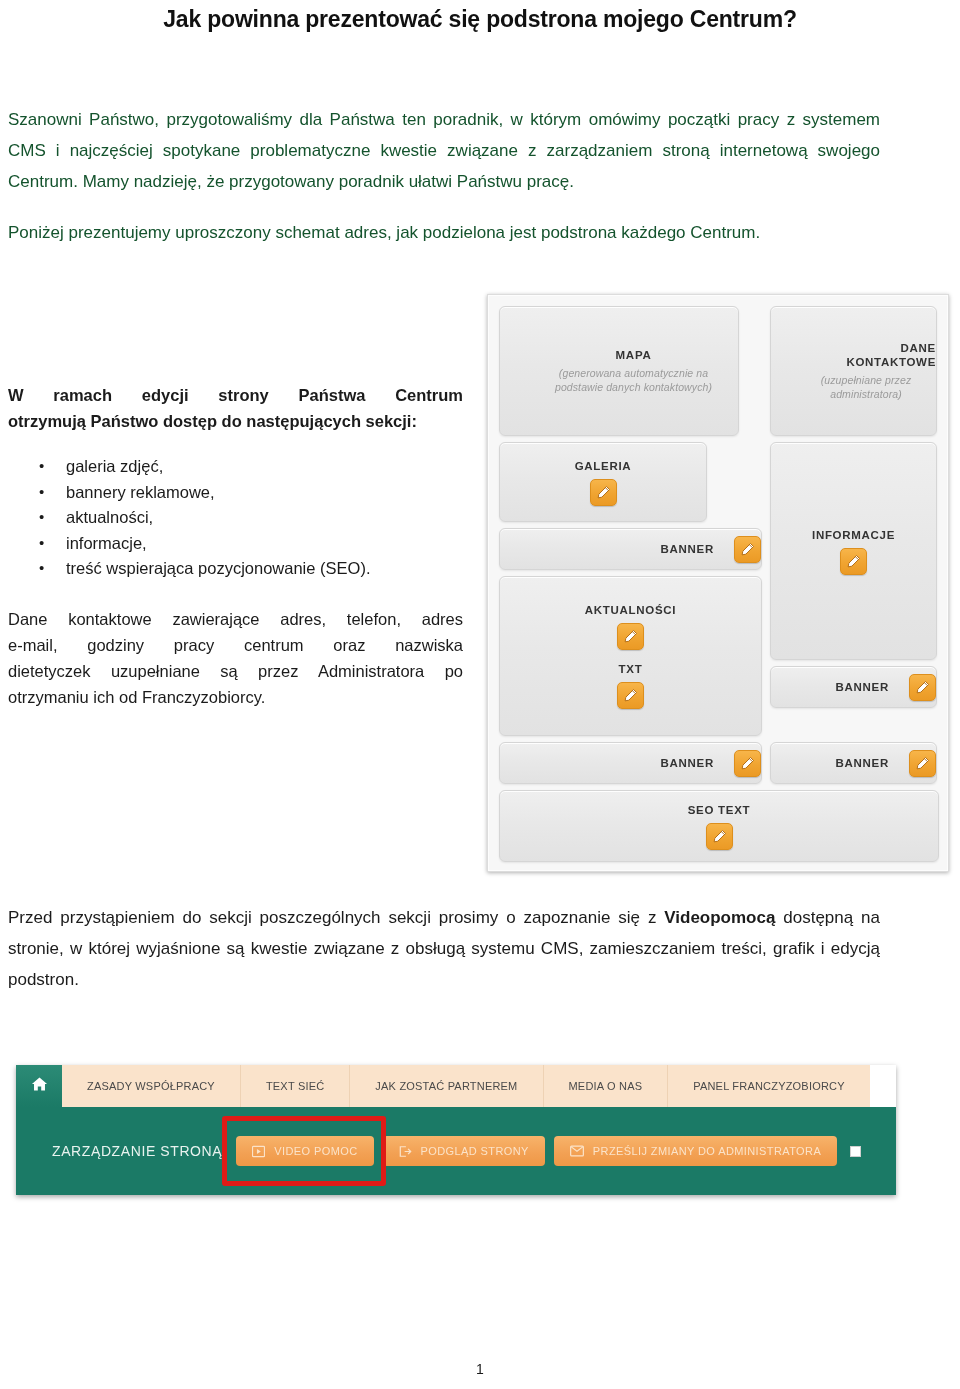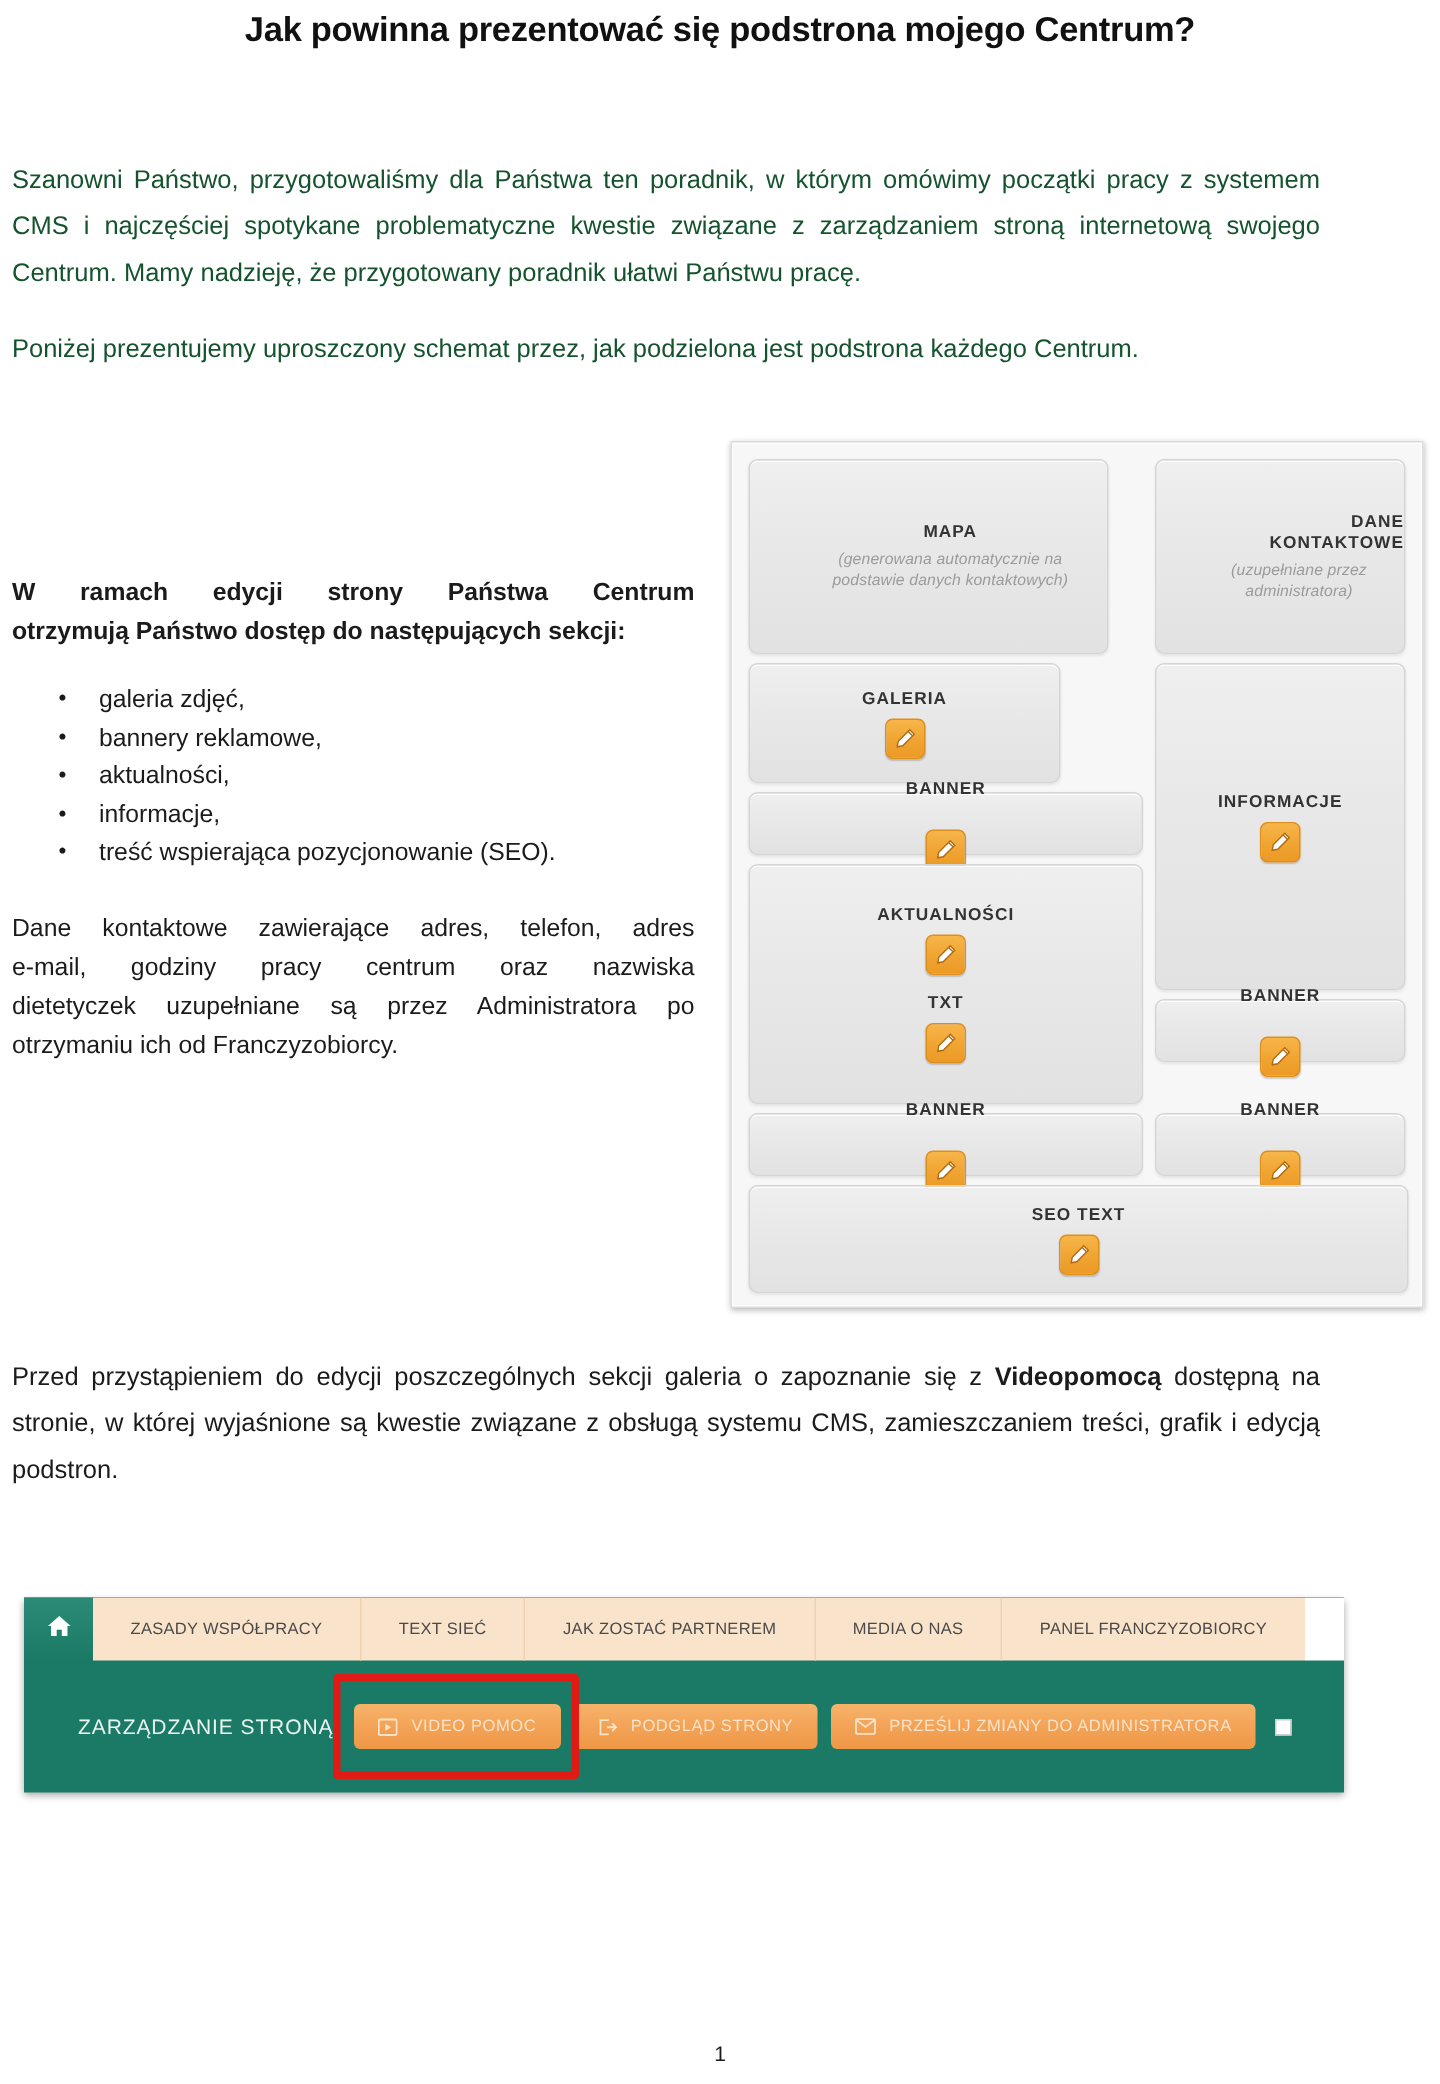--- a/index.html
+++ b/index.html
@@ -124,22 +124,23 @@
     border: 1px solid #d5d5d5;
     border-radius: 6px;
     box-shadow: 0 1px 0 rgba(255,255,255,0.9) inset, 0 1px 2px rgba(0,0,0,0.08);
     display: flex;
     flex-direction: column;
     align-items: center;
     justify-content: center;
     text-align: center;
   }
   .cell.row {
-    flex-direction: column;
+    flex-direction: row;
     gap: 20px;
+    justify-content: flex-end;
   }
   .cell-title {
     font-size: 11.5px;
     font-weight: bold;
     letter-spacing: 0.7px;
     color: #333333;
     line-height: 14px;
   }
   .cell-note {
     margin-top: 5px;
@@ -297,21 +298,21 @@
     color: #1a1a1a;
   }
 </style>
 </head>
 <body>
 
 <div class="page-title">Jak powinna prezentować się podstrona mojego Centrum?</div>
 
 <div class="intro">
   <p>Szanowni Państwo, przygotowaliśmy dla Państwa ten poradnik, w którym omówimy początki pracy z systemem CMS i najczęściej spotykane problematyczne kwestie związane z zarządzaniem stroną internetową swojego Centrum. Mamy nadzieję, że przygotowany poradnik ułatwi Państwu pracę.</p>
-  <p>Poniżej prezentujemy uproszczony schemat przez, jak podzielona jest podstrona każdego Centrum.</p>
+  <p>Poniżej prezentujemy uproszczony schemat adres, jak podzielona jest podstrona każdego Centrum.</p>
 </div>
 
 <div class="left-col">
   <div class="lead-bold">
     <span class="j1">W ramach edycji strony Państwa Centrum</span>
     <span>otrzymują Państwo dostęp do następujących sekcji:</span>
   </div>
 
   <ul class="sections">
     <li>galeria zdjęć,</li>
@@ -432,21 +433,21 @@
         <svg width="15" height="15" viewBox="0 0 16 16">
             <path d="M11.2 1.6l3.2 3.2-8.2 8.2-3.9.7.7-3.9z" fill="#ffffff" stroke="#b06a10" stroke-width="1"></path>
             <path d="M10.1 2.9l3 3" stroke="#b06a10" stroke-width="1"></path>
           </svg>
       </span>
     </div>
 
   </div>
 </div>
 
-<div class="closing"><span>Przed przystąpieniem do edycji poszczególnych sekcji galeria o zapoznanie się z </span><b>Videopomocą</b><span> dostępną na stronie, w której wyjaśnione są kwestie związane z obsługą systemu CMS, zamieszczaniem treści, grafik i edycją podstron.</span></div>
+<div class="closing"><span>Przed przystąpieniem do sekcji poszczególnych sekcji prosimy o zapoznanie się z </span><b>Videopomocą</b><span> dostępną na stronie, w której wyjaśnione są kwestie związane z obsługą systemu CMS, zamieszczaniem treści, grafik i edycją podstron.</span></div>
 
 <div class="cms-shot">
 
   <div class="cms-topbar">
     <div class="home-tab">
       <span>
         <svg width="17" height="16" viewBox="0 0 18 16">
             <path d="M9 1L1 8h2.2v7h4v-4.3h3.6V15h4V8H17z" fill="#ffffff"></path>
           </svg>
       </span>

